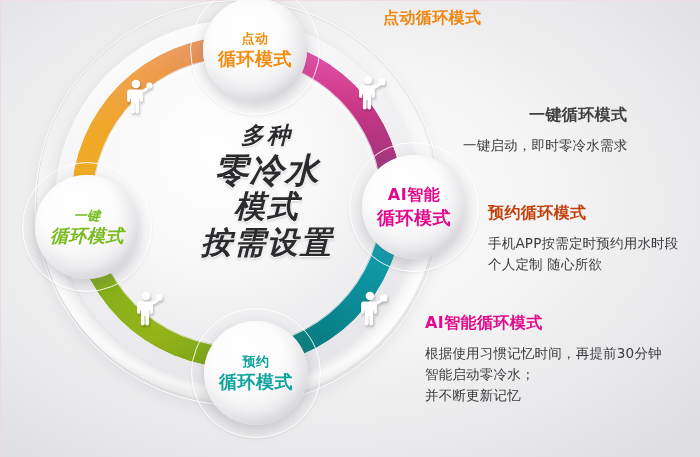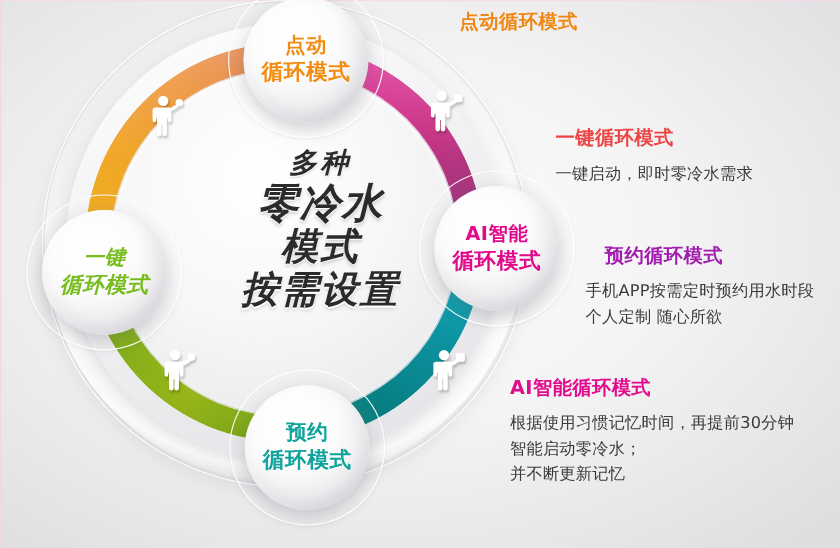--- a/index.html
+++ b/index.html
@@ -86,21 +86,21 @@
   }
   .bubble::after{
     content:"";position:absolute;border-radius:50%;
     left:-13px;top:-13px;right:-13px;bottom:-13px;
     border:1px solid rgba(255,255,255,.92);
     box-shadow:0 1px 3px rgba(0,0,0,.05);
     pointer-events:none;
   }
   .bubble span{display:block;font-weight:bold;letter-spacing:.5px;
     text-shadow:0 1px 0 rgba(255,255,255,.85);}
-  .b-l1{font-size:17px;}
+  .b-l1{font-size:13px;}
   .b-l2{font-size:18px;margin-top:2px;}
 
   .bub-top{left:176px;top:6px;width:104px;height:104px;}
   .bub-top span{color:#F28C11;}
   .bub-left{left:8px;top:183px;width:104px;height:104px;font-style:italic;}
   .bub-left span{color:#79BC1F;}
   .bub-right{left:335px;top:163px;width:104px;height:104px;}
   .bub-right span{color:#E10A8C;}
   .bub-bottom{left:177px;top:329px;width:104px;height:104px;}
   .bub-bottom span{color:#0FA39C;}
@@ -118,23 +118,23 @@
   .center-text .t-mid{font-size:31px;font-weight:bold;letter-spacing:2px;line-height:1.15;
     text-shadow:0 1px 0 #ffffff, 0 2px 3px rgba(140,140,150,.40);}
 
   
   .info{position:absolute;}
   .info h3{margin:0 0 9px 0;font-size:16px;font-weight:bold;letter-spacing:.4px;}
   .info p{margin:0;font-size:13.5px;color:#3a3a3c;line-height:1.55;letter-spacing:.2px;}
   .blk1{left:383px;top:8px;}
   .blk1 h3{color:#F08711;}
   .blk2{left:463px;top:105px;}
-  .blk2 h3{color:#ef4444;}
+  .blk2 h3{color:#404040;text-align:right;}
   .blk3{left:488px;top:203px;}
-  .blk3 h3{color:#a21caf;margin-left:16px;}
+  .blk3 h3{color:#c2410c;}
   .blk4{left:425px;top:313px;}
   .blk4 h3{color:#E30B8D;}
 </style>
 </head>
 <body>
 
 <div class="edge-l"></div>
 <div class="edge-t"></div>
 
 <div class="stage">

